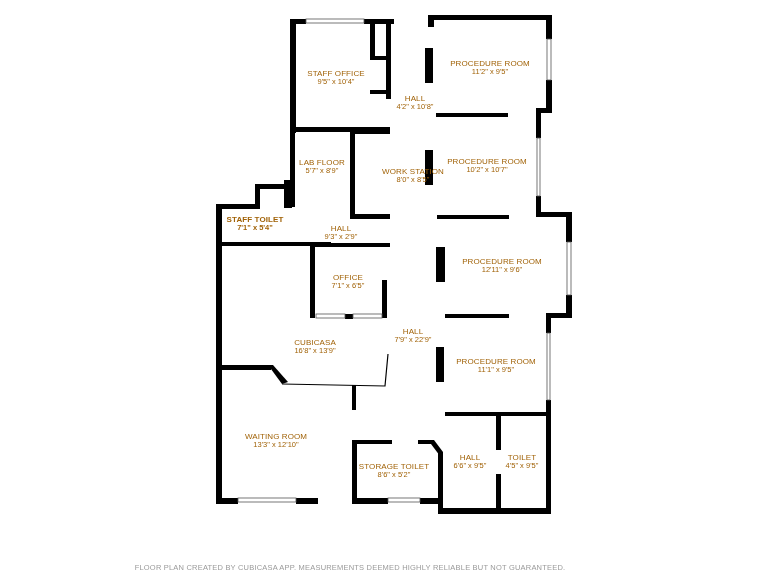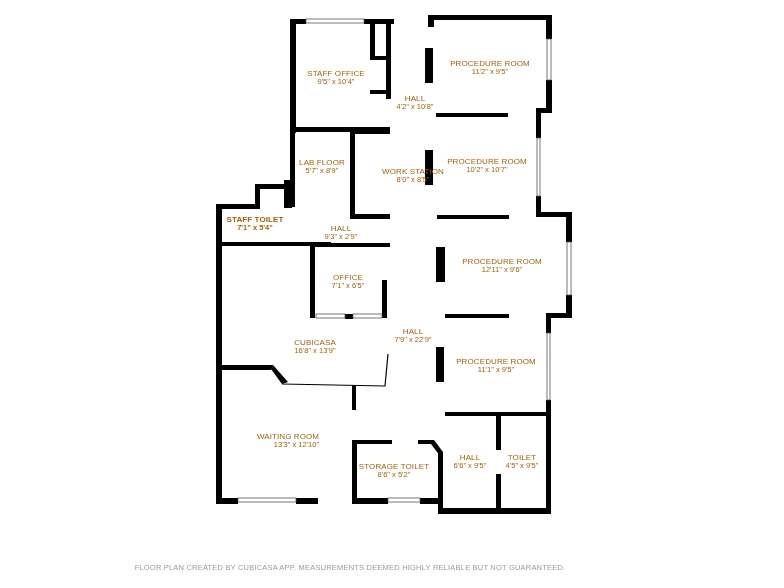--- a/index.html
+++ b/index.html
@@ -149,21 +149,21 @@
       <span class="room-dim">7'9" x 22'9"</span>
     </div>
     <div class="room-label" style="left: 315px; top: 347px;">
       <span class="room-name">CUBICASA</span>
       <span class="room-dim">16'8" x 13'9"</span>
     </div>
     <div class="room-label" style="left: 496px; top: 366px;">
       <span class="room-name">PROCEDURE ROOM</span>
       <span class="room-dim">11'1" x 9'5"</span>
     </div>
-    <div class="room-label" style="left: 288px; top: 441px; text-align: right;">
+    <div class="room-label" style="left: 276px; top: 441px;">
       <span class="room-name">WAITING ROOM</span>
       <span class="room-dim">13'3" x 12'10"</span>
     </div>
     <div class="room-label" style="left: 394px; top: 471px;">
       <span class="room-name">STORAGE TOILET</span>
       <span class="room-dim">8'6" x 5'2"</span>
     </div>
     <div class="room-label" style="left: 470px; top: 462px;">
       <span class="room-name">HALL</span>
       <span class="room-dim">6'6" x 9'5"</span>

